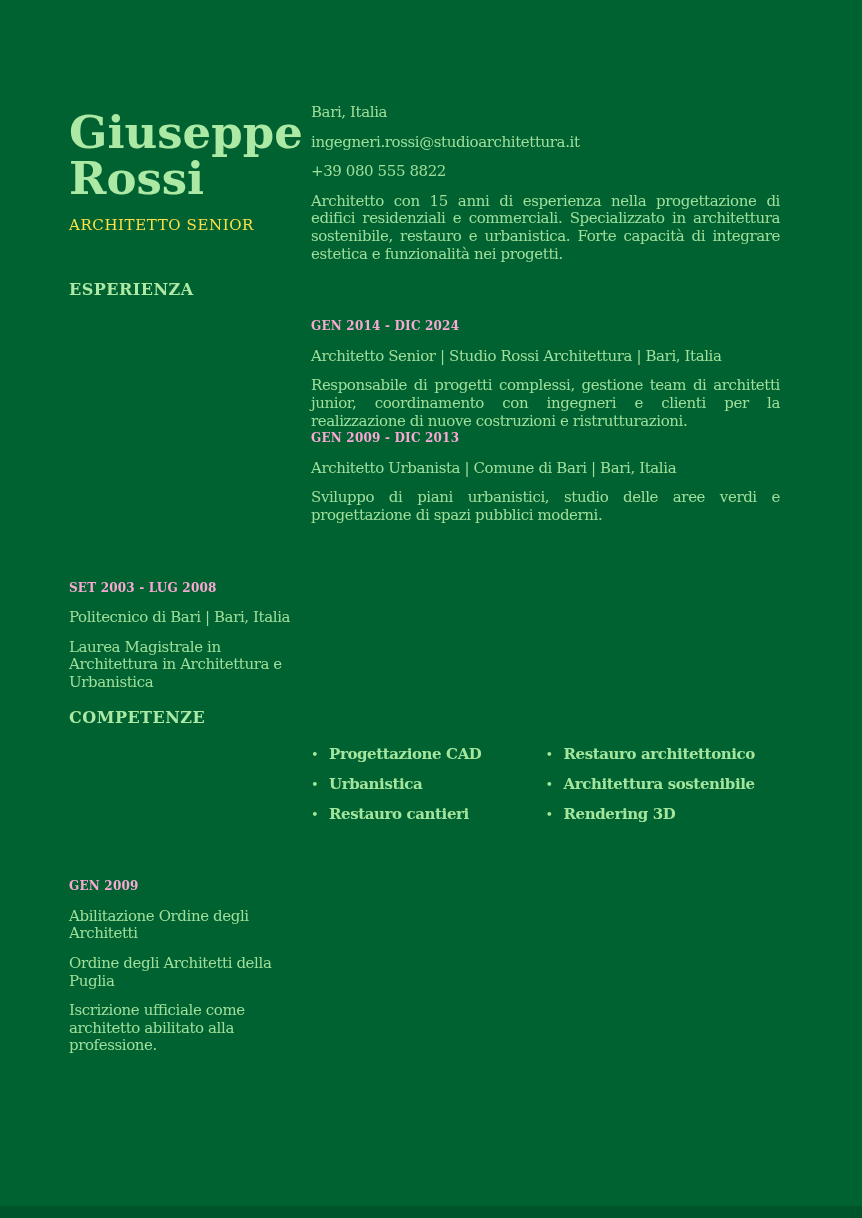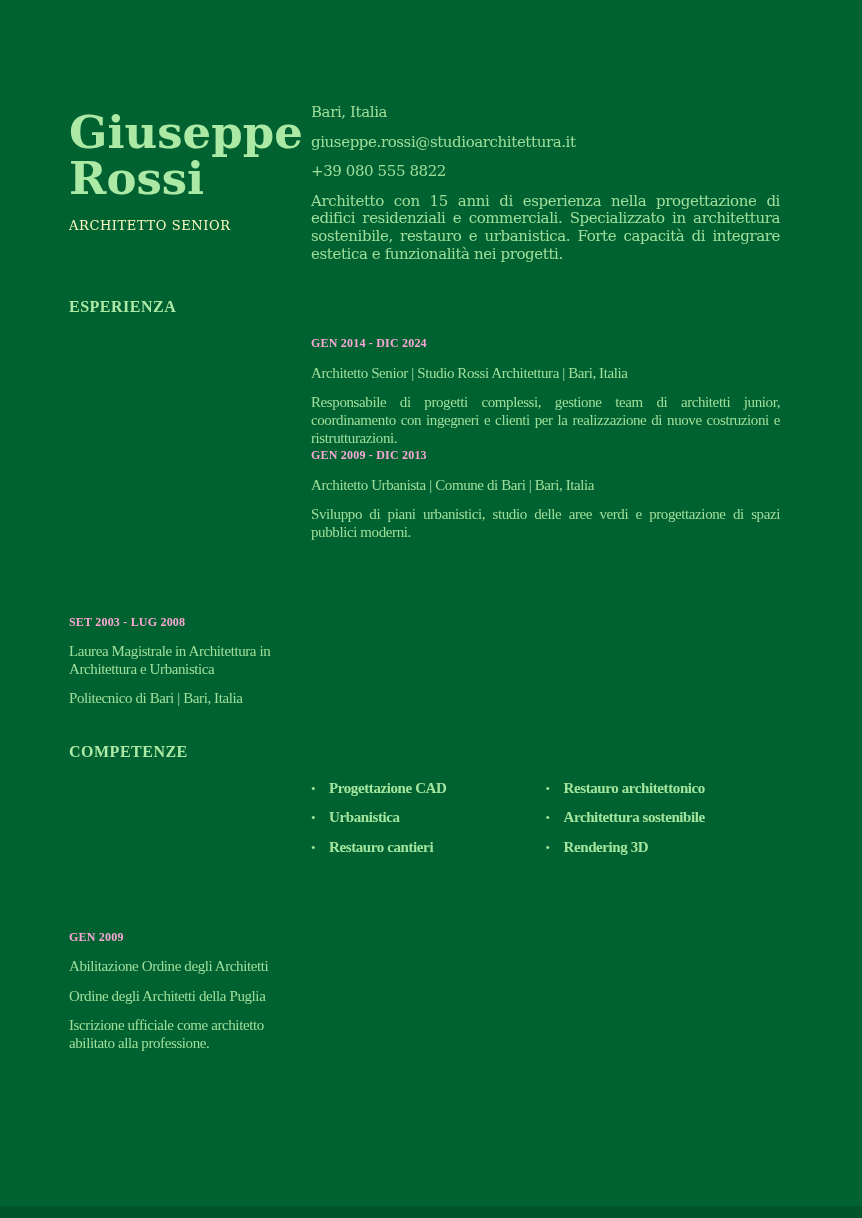--- a/index.html
+++ b/index.html
@@ -19,36 +19,36 @@
   .content {
     position: absolute;
     left: 69px;
     right: 82px;
     top: 104px;
   }
   .row {
     display: grid;
     grid-template-columns: 242px 1fr;
   }
-  .section { margin-top: 34px; font-family: Liberation Serif, serif; }
+  .section { margin-top: 17px; }
   .section-content { padding-top: 38px; }
 
   h1.name {
     margin: 6px 0 0 0;
     font-size: 45px;
     line-height: 46px;
     font-weight: bold;
     color: #abe9a4;
     letter-spacing: 0;
   }
   .role-title {
     margin-top: 15px;
-    font-size: 13px;
+    font-size: 15px;
     letter-spacing: 0.6px;
-    color: #fef9c3;
+    color: #fde047;
   }
   h2.section-title {
     margin: 0;
     font-size: 16px;
     line-height: 19px;
     font-weight: bold;
     letter-spacing: 0.5px;
     color: #abe9a4;
   }
   .line { margin: 0 0 12px 0; }
@@ -87,21 +87,21 @@
 <div class="page">
   <div class="content">
 
     <div class="row">
       <div>
         <h1 class="name">Giuseppe Rossi</h1>
         <div class="role-title">ARCHITETTO SENIOR</div>
       </div>
       <div>
         <div class="line">Bari, Italia</div>
-        <div class="line">giuseppe.rossi@studioarchitettura.it</div>
+        <div class="line">ingegneri.rossi@studioarchitettura.it</div>
         <div class="line">+39 080 555 8822</div>
         <p class="para">Architetto con 15 anni di esperienza nella progettazione di edifici residenziali e commerciali. Specializzato in architettura sostenibile, restauro e urbanistica. Forte capacità di integrare estetica e funzionalità nei progetti.</p>
       </div>
     </div>
 
     <div class="row section">
       <h2 class="section-title">ESPERIENZA</h2>
       <div class="section-content">
         <div>
           <div class="line dates">GEN 2014 - DIC 2024</div>
@@ -113,22 +113,22 @@
           <div class="line">Architetto Urbanista | Comune di Bari | Bari, Italia</div>
           <p class="para">Sviluppo di piani urbanistici, studio delle aree verdi e progettazione di spazi pubblici moderni.</p>
         </div>
       </div>
     </div>
 
     <div class="row section">
       <div class="section-content">
         <div>
           <div class="line dates">SET 2003 - LUG 2008</div>
+          <div class="line">Politecnico di Bari | Bari, Italia</div>
           <div class="line">Laurea Magistrale in Architettura in Architettura e Urbanistica</div>
-          <div class="line">Politecnico di Bari | Bari, Italia</div>
         </div>
       </div>
     </div>
 
     <div class="row section">
       <h2 class="section-title">COMPETENZE</h2>
       <div class="section-content skills-grid">
         <ul class="skill-list">
           <li>
             <span class="bullet">•</span>

